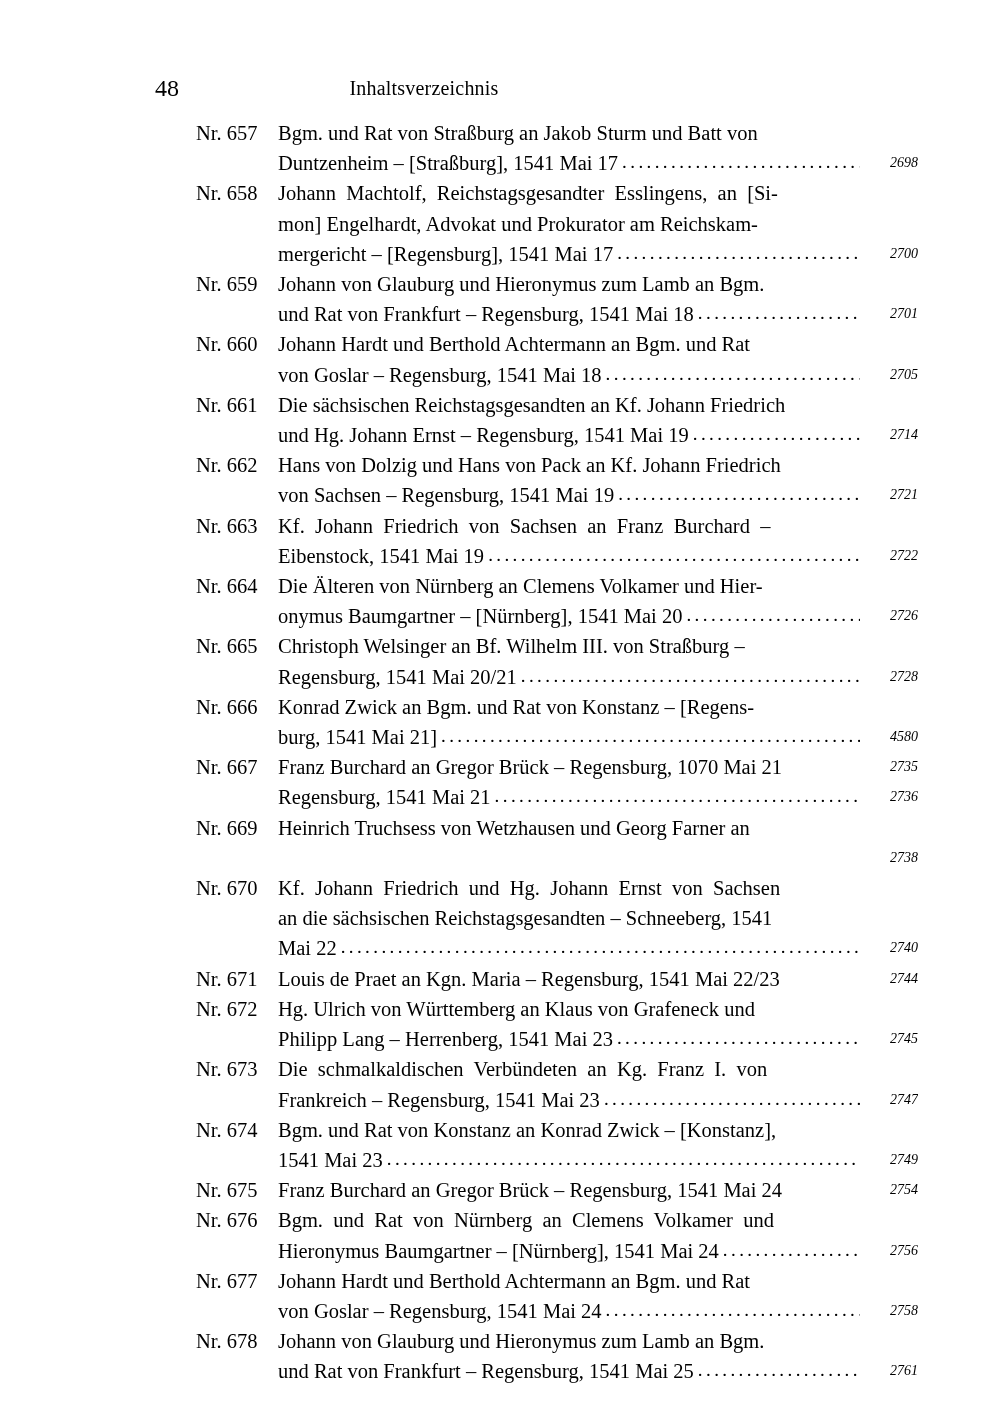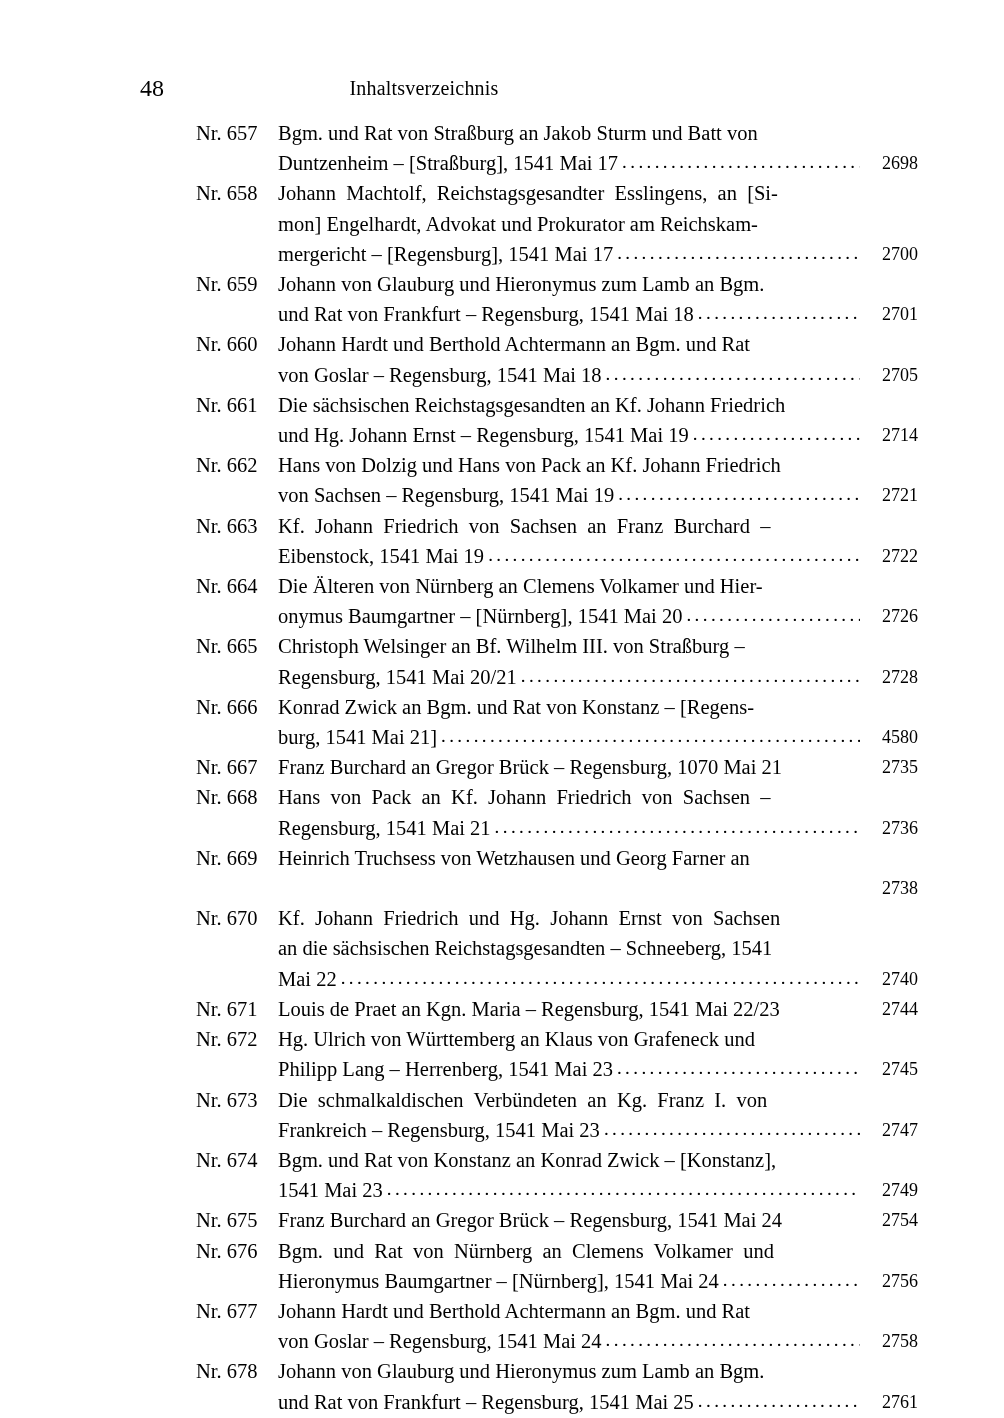--- a/index.html
+++ b/index.html
@@ -22,21 +22,21 @@
   }
   .header {
     position: absolute;
     top: 74px;
     left: 0;
     width: 1004px;
     height: 28px;
   }
   .folio {
     position: absolute;
-    left: 140px;
+    left: 155px;
     top: 0;
     font-size: 24px;
     line-height: 28px;
   }
   .running-title {
     position: absolute;
     left: 0;
     top: 0;
     width: 848px;
     text-align: center;
@@ -92,21 +92,22 @@
     position: relative;
     top: -1px;
   }
   .nodots {
     flex: 1 1 auto;
   }
   .pg {
     flex: 0 0 auto;
     width: 56px;
     text-align: right;
-    font-size: 18px;
+    font-size: 14px;
+    font-style: italic;
   }
   .pg.tight {
     width: auto;
     padding-left: 6px;
   }
 </style>
 </head>
 <body>
 
 <div class="page">
@@ -155,21 +156,20 @@
         <div class="line"><span class="num blank">Nr. 665</span><span class="txt just"><span>Regensburg, 1541 Mai 20/21</span><span class="dots">........................................................................................................................</span><span class="pg">2728</span></span></div>
       </div>
       <div class="entry">
         <div class="line"><span class="num">Nr. 666</span><span class="txt"><span>Konrad Zwick an Bgm. und Rat von Konstanz – [Regens-</span></span></div>
         <div class="line"><span class="num blank">Nr. 666</span><span class="txt just"><span>burg, 1541 Mai 21]</span><span class="dots">........................................................................................................................</span><span class="pg">4580</span></span></div>
       </div>
       <div class="entry">
         <div class="line"><span class="num">Nr. 667</span><span class="txt just"><span>Franz Burchard an Gregor Brück – Regensburg, 1070 Mai 21</span><span class="nodots"></span><span class="pg tight">2735</span></span></div>
       </div>
       <div class="entry">
-        <div class="line"><span class="num">Nr. 668</span><span class="txt"><span>Hans  von  Pack  an  Kf.  Johann  Friedrich  von  Sachsen  –</span></span></div>
         <div class="line"><span class="num blank">Nr. 668</span><span class="txt just"><span>Regensburg, 1541 Mai 21</span><span class="dots">........................................................................................................................</span><span class="pg">2736</span></span></div>
       </div>
       <div class="entry">
         <div class="line"><span class="num">Nr. 669</span><span class="txt"><span>Heinrich Truchsess von Wetzhausen und Georg Farner an</span></span></div>
         <div class="line"><span class="num blank">Nr. 669</span><span class="txt just"><span class="nodots"></span><span class="pg tight">2738</span></span></div>
       </div>
       <div class="entry">
         <div class="line"><span class="num">Nr. 670</span><span class="txt"><span>Kf.  Johann  Friedrich  und  Hg.  Johann  Ernst  von  Sachsen</span></span></div>
         <div class="line"><span class="num blank">Nr. 670</span><span class="txt"><span>an die sächsischen Reichstagsgesandten – Schneeberg, 1541</span></span></div>
         <div class="line"><span class="num blank">Nr. 670</span><span class="txt just"><span>Mai 22</span><span class="dots">........................................................................................................................</span><span class="pg">2740</span></span></div>

